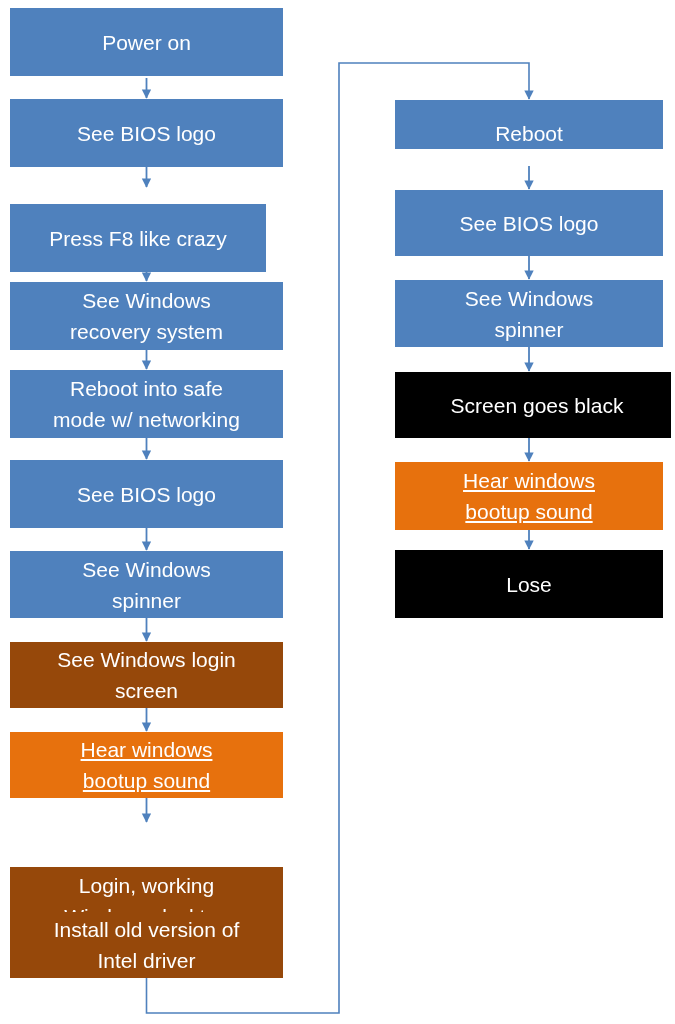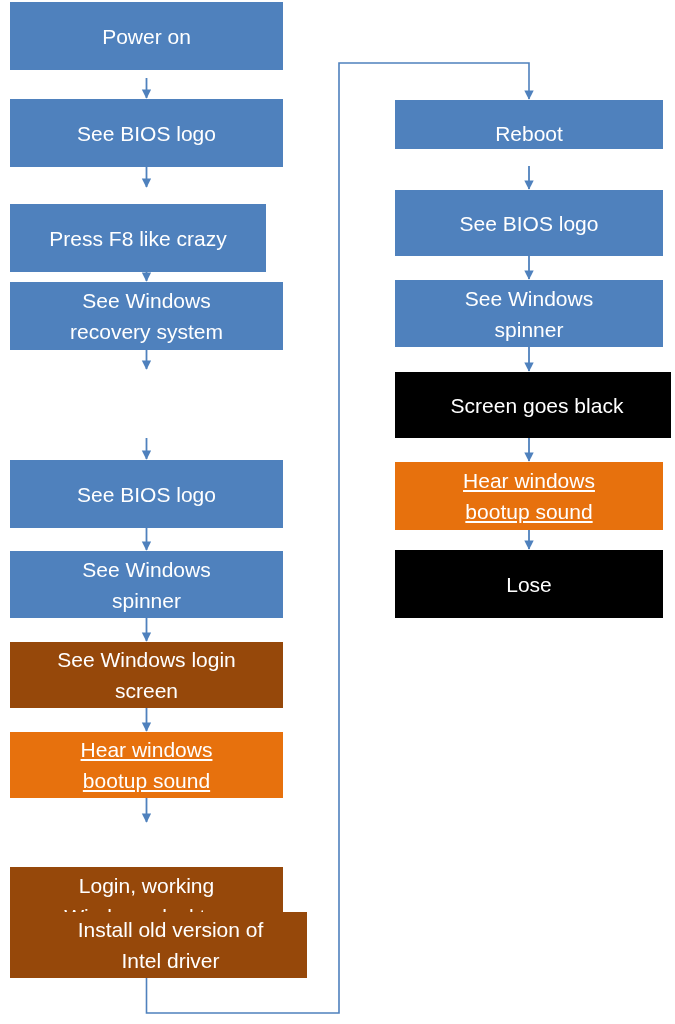--- a/index.html
+++ b/index.html
@@ -66,53 +66,57 @@
 
     <path d="M529,166 L529,189" fill="none" stroke-width="1.8" marker-end="url(#ah)" stroke="#4f81bd"></path>
     <path d="M529,256 L529,279" fill="none" stroke-width="1.8" marker-end="url(#ah)" stroke="#4f81bd"></path>
     <path d="M529,347 L529,371" fill="none" stroke-width="1.8" marker-end="url(#ah)" stroke="#4f81bd"></path>
     <path d="M529,438 L529,461" fill="none" stroke-width="1.8" marker-end="url(#ah)" stroke="#4f81bd"></path>
     <path d="M529,530 L529,549" fill="none" stroke-width="1.8" marker-end="url(#ah)" stroke="#4f81bd"></path>
 
     <path d="M146.5,978 L146.5,1013 L339,1013 L339,63 L529,63 L529,99" fill="none" stroke-width="1.6" marker-end="url(#ah)" stroke="#4f81bd"></path>
   </svg>
 
-  <div class="node" style="left:10px; top:2px;  width:273px; height:68px;" data-variant="blue">
+  <div class="node" style="left:10px; top:8px;  width:273px; height:68px;" data-variant="blue">
       <span>Power on</span>
     </div>
   <div class="node" style="left:10px; top:99px;  width:273px; height:68px;" data-variant="blue">
       <span>See BIOS logo</span>
     </div>
   <div class="node" style="left:10px; top:204px; width:256px; height:68px;" data-variant="blue">
       <span>Press F8 like crazy</span>
     </div>
   <div class="node" style="left:10px; top:282px; width:273px; height:68px;" data-variant="blue">
       <span>See Windows
 recovery system</span>
+    </div>
+  <div class="node" style="left:10px; top:370px; width:273px; height:68px;" data-variant="blue">
+      <span>Reboot into safe
+mode w/ networking</span>
     </div>
   <div class="node" style="left:10px; top:460px; width:273px; height:68px;" data-variant="blue">
       <span>See BIOS logo</span>
     </div>
   <div class="node" style="left:10px; top:551px; width:273px; height:67px;" data-variant="blue">
       <span>See Windows
 spinner</span>
     </div>
   <div class="node" style="left:10px; top:642px; width:273px; height:66px;" data-variant="brown">
       <span>See Windows login
 screen</span>
     </div>
   <div class="node" style="left:10px; top:732px; width:273px; height:66px;" data-variant="orange">
       <span>Hear windows
 bootup sound</span>
     </div>
   <div class="node" style="left:10px; top:823px; width:273px; height:67px;margin-top:44px;" data-variant="brown">
       <span>Login, working
 Windows desktop</span>
     </div>
-  <div class="node" style="left:10px; top:912px; width:273px; height:66px;padding-left:24px;" data-variant="brown">
+  <div class="node" style="left:10px; top:912px; width:273px; height:66px;" data-variant="brown">
       <span>Install old version of
 Intel driver</span>
     </div>
 
   <div class="node" style="left:395px; top:100px; width:268px; height:49px;align-items:flex-end;" data-variant="blue">
       <span>Reboot</span>
     </div>
   <div class="node" style="left:395px; top:190px; width:268px; height:66px;" data-variant="blue">
       <span>See BIOS logo</span>
     </div>

